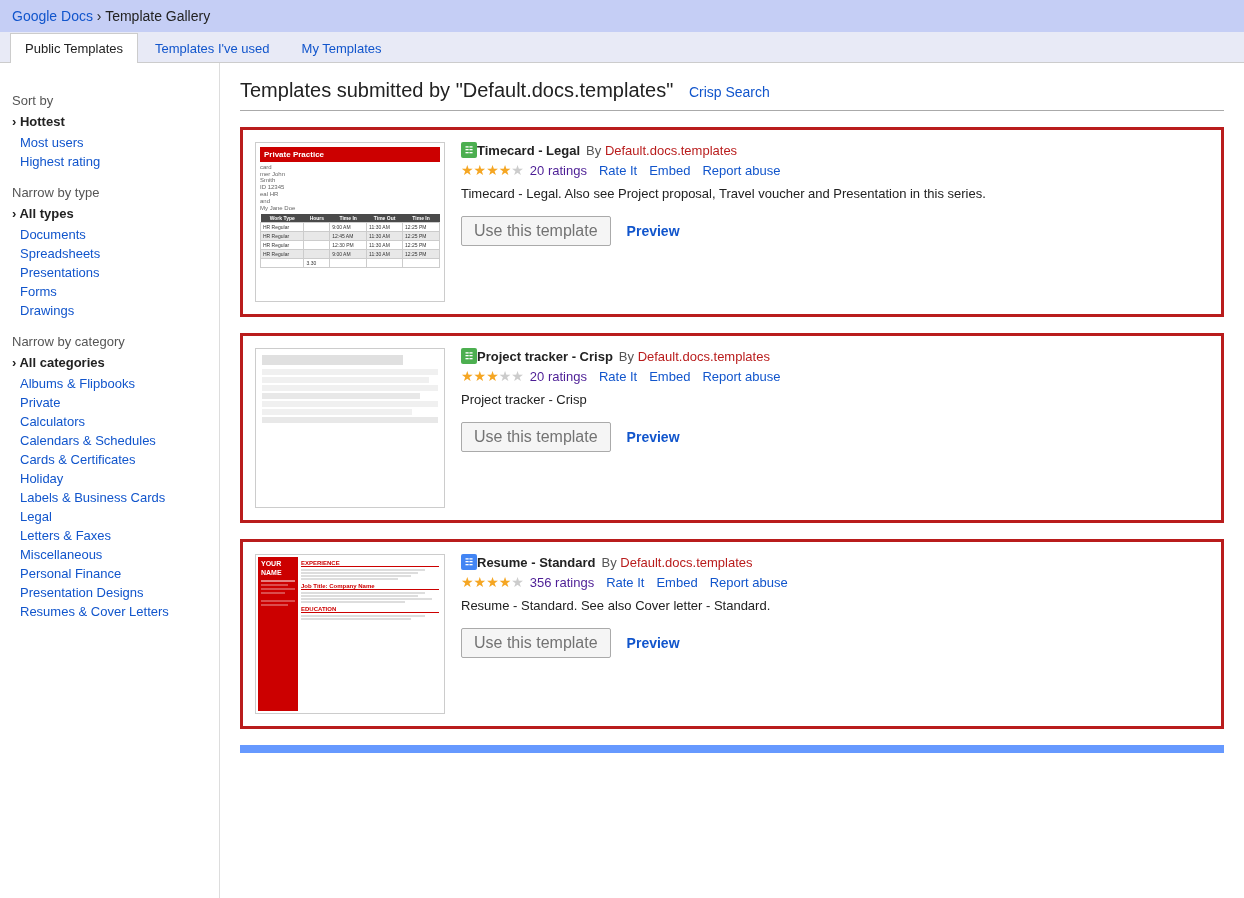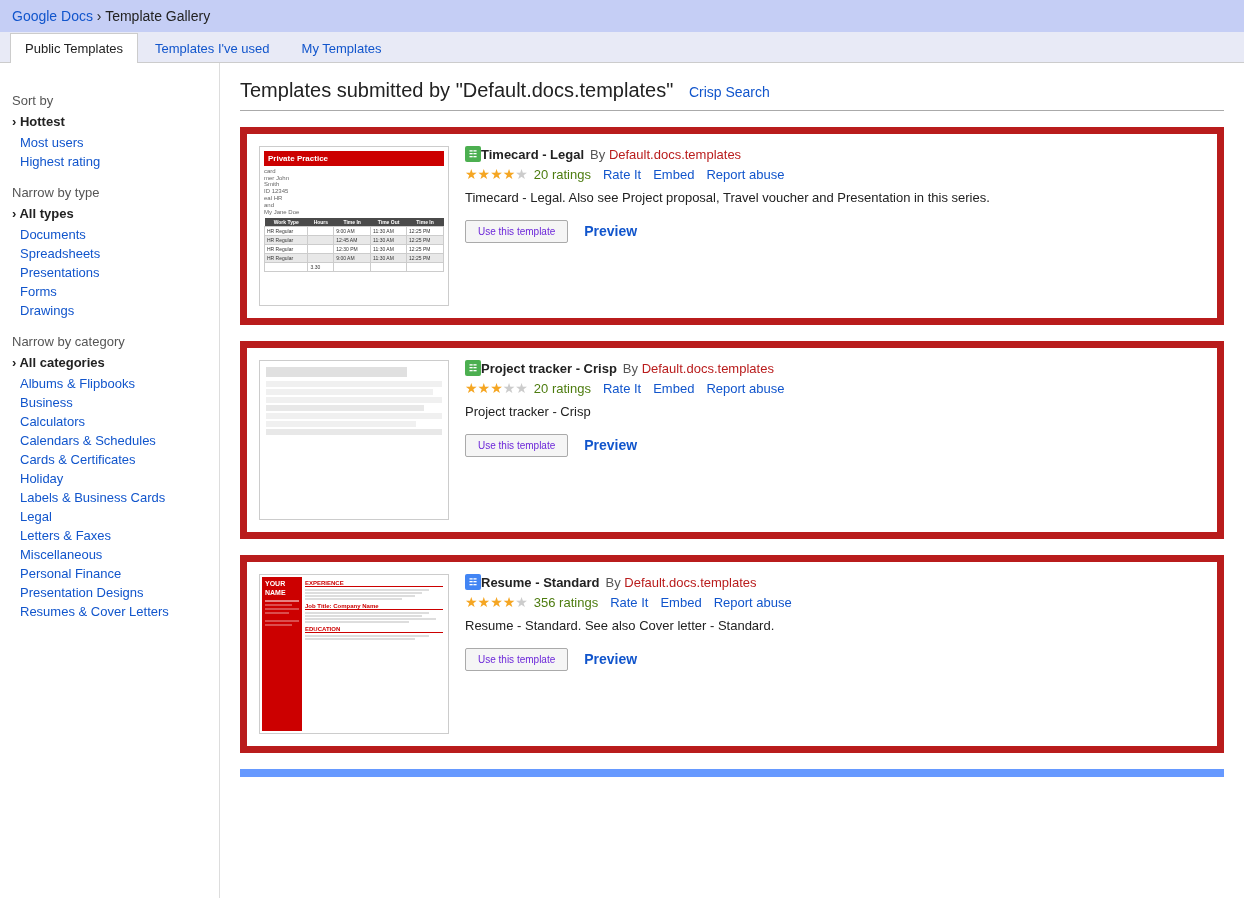--- a/index.html
+++ b/index.html
@@ -97,21 +97,21 @@
     }
     .divider {
       border: none;
       border-top: 1px solid #aaa;
       margin: 8px 0 16px 0;
     }
 
     
     .template-card {
       display: flex;
-      border: 7px solid #b91c1c;
+      border: 3px solid #b91c1c;
       margin-bottom: 16px;
       padding: 12px;
       background: #fff;
       min-height: 180px;
     }
     .template-thumb {
       width: 190px;
       min-width: 190px;
       height: 160px;
       border: 1px solid #ccc;
@@ -224,21 +224,21 @@
 
     
     .stars-row {
       display: flex;
       align-items: center;
       margin-bottom: 6px;
       font-size: 13px;
     }
     .star { color: #f5a623; font-size: 14px; }
     .star.empty { color: #ccc; }
-    .ratings-count { color: #4d7c0f; margin-left: 6px; }
+    .ratings-count { color: #4c1d95; margin-left: 6px; }
     .action-link {
       color: #1155cc;
       text-decoration: none;
       margin-left: 12px;
       font-size: 13px;
     }
 
     .template-desc {
       font-size: 13px;
       color: #222;
@@ -249,22 +249,22 @@
     .template-actions {
       display: flex;
       align-items: center;
       gap: 16px;
       margin-top: 8px;
     }
     .use-template-btn {
       padding: 5px 12px;
       background: #f5f5f5;
       border: 1px solid #aaa;
-      color: #6d28d9;
-      font-size: 10px;
+      color: #737373;
+      font-size: 16px;
       cursor: pointer;
       border-radius: 2px;
     }
     .preview-link {
       color: #1155cc;
       text-decoration: none;
       font-size: 14px;
       font-weight: bold;
     }
 
@@ -301,21 +301,21 @@
     <div class="sidebar-item-bold">› All types</div>
     <a class="sidebar-link">Documents</a>
     <a class="sidebar-link">Spreadsheets</a>
     <a class="sidebar-link">Presentations</a>
     <a class="sidebar-link">Forms</a>
     <a class="sidebar-link">Drawings</a>
 
     <div class="sidebar-section-title">Narrow by category</div>
     <div class="sidebar-item-bold">› All categories</div>
     <a class="sidebar-link">Albums &amp; Flipbooks</a>
-    <a class="sidebar-link">Business</a>
+    <a class="sidebar-link">Private</a>
     <a class="sidebar-link">Calculators</a>
     <a class="sidebar-link">Calendars &amp; Schedules</a>
     <a class="sidebar-link">Cards &amp; Certificates</a>
     <a class="sidebar-link">Holiday</a>
     <a class="sidebar-link">Labels &amp; Business Cards</a>
     <a class="sidebar-link">Legal</a>
     <a class="sidebar-link">Letters &amp; Faxes</a>
     <a class="sidebar-link">Miscellaneous</a>
     <a class="sidebar-link">Personal Finance</a>
     <a class="sidebar-link">Presentation Designs</a>

